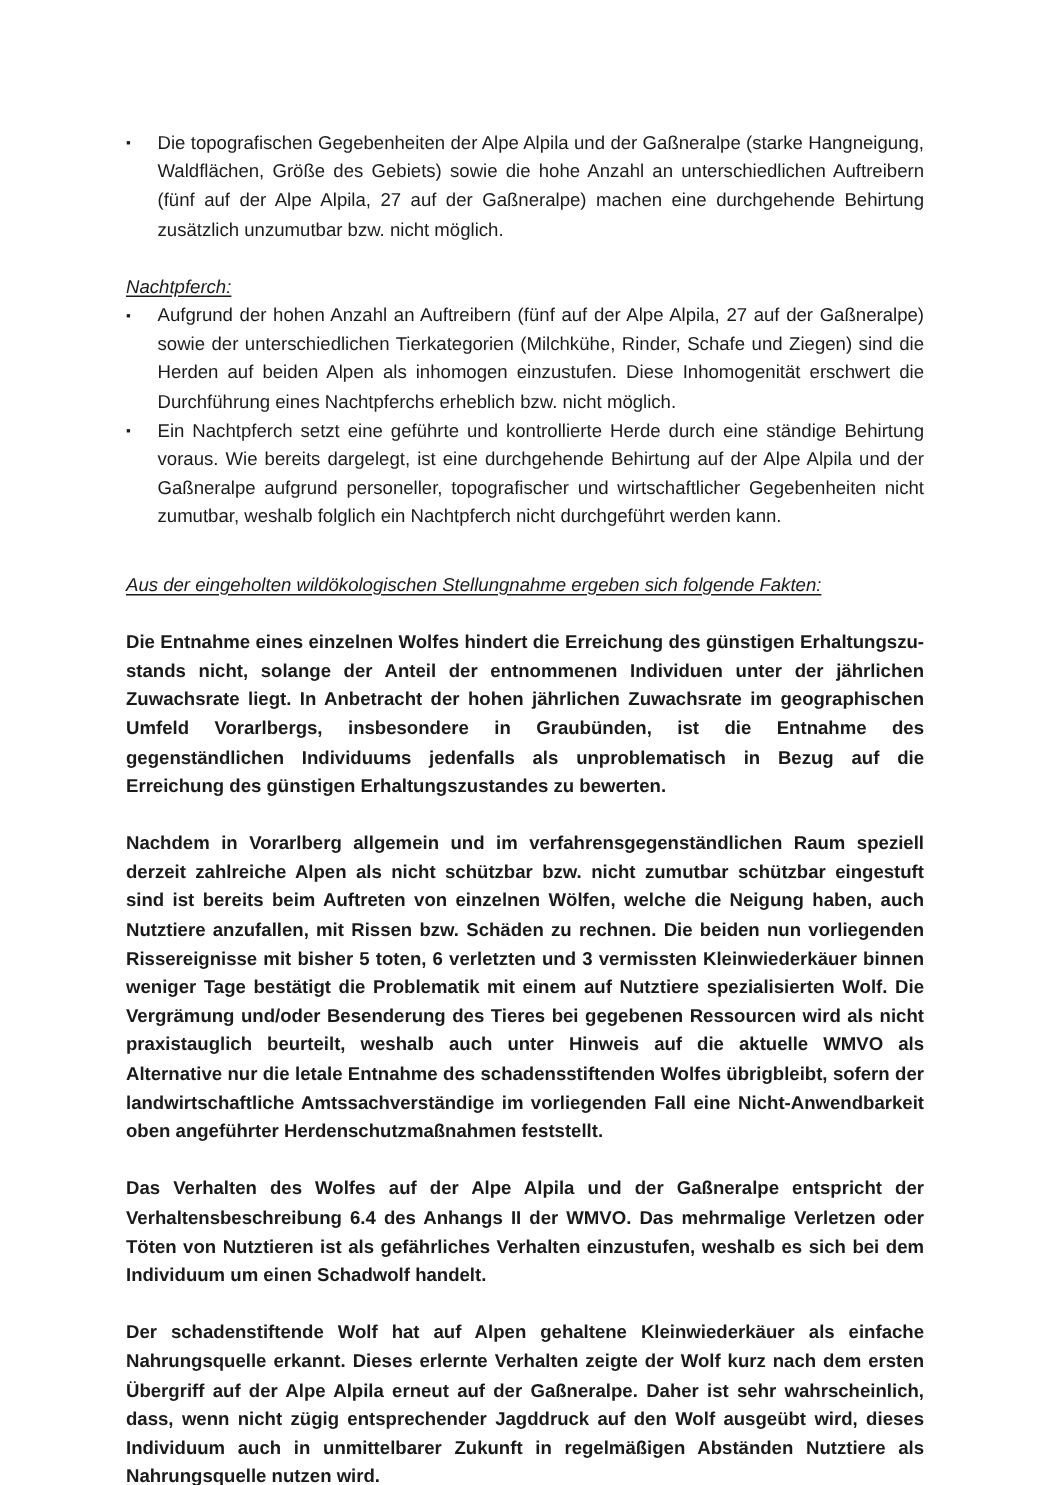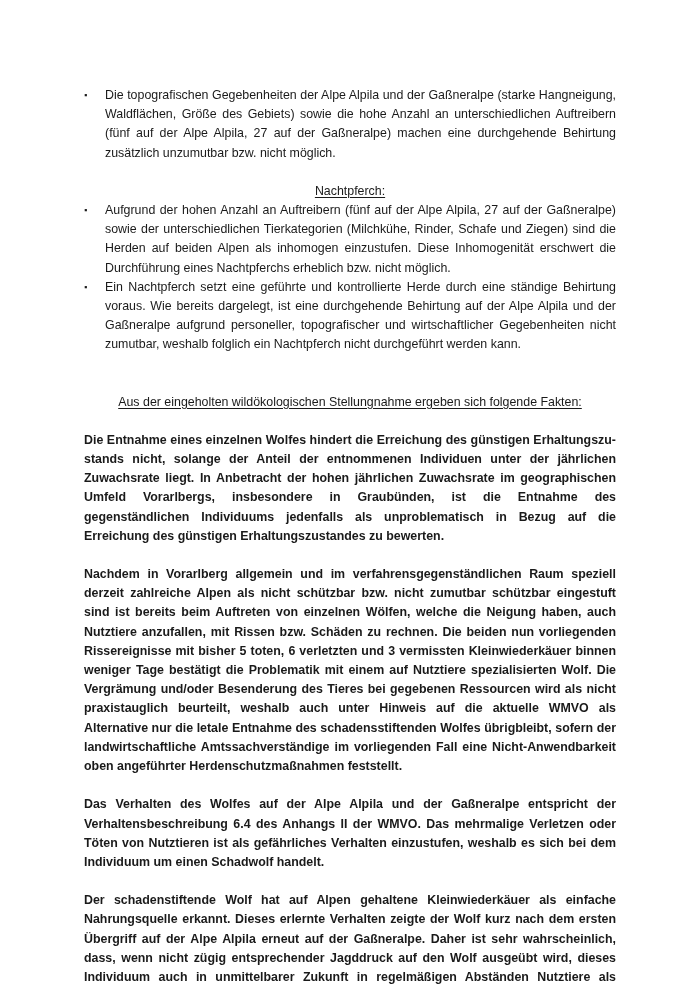--- a/index.html
+++ b/index.html
@@ -42,24 +42,25 @@
     text-align: justify;
     hyphens: manual;
     -webkit-hyphens: manual;
   }
   .heading {
     font-size: 12.4px;
     font-weight: normal;
     text-decoration: underline;
     text-underline-offset: 2px;
     margin: 19px 0 0 0;
-    text-align: center;
+    text-align: left;
+    font-style: italic;
   }
   .heading--big-gap {
-    margin-top: 38px;
+    margin-top: 26px;
   }
   .para {
     margin: 19px 0 0 0;
     text-align: justify;
     hyphens: manual;
     font-weight: bold;
     -webkit-hyphens: manual;
   }
 </style>
 </head>

